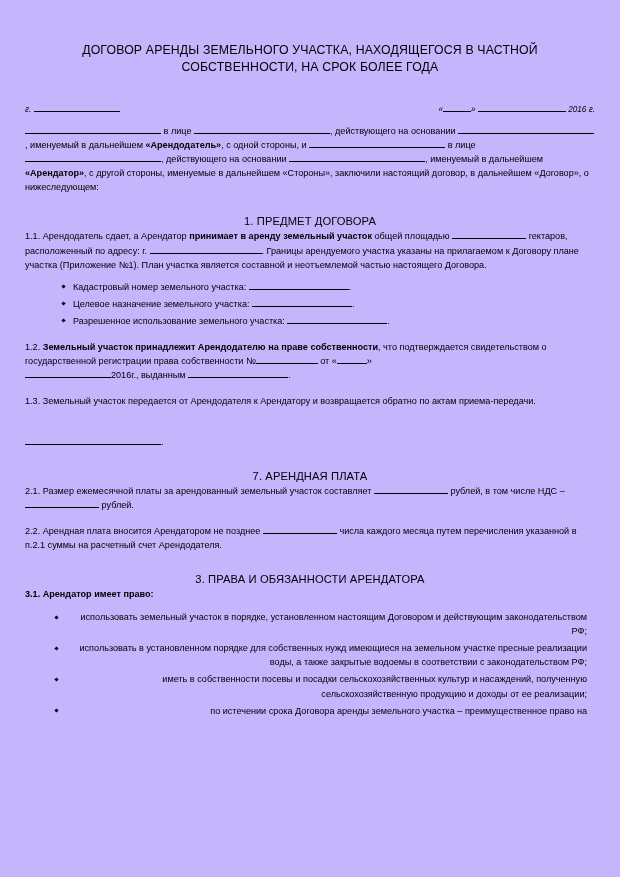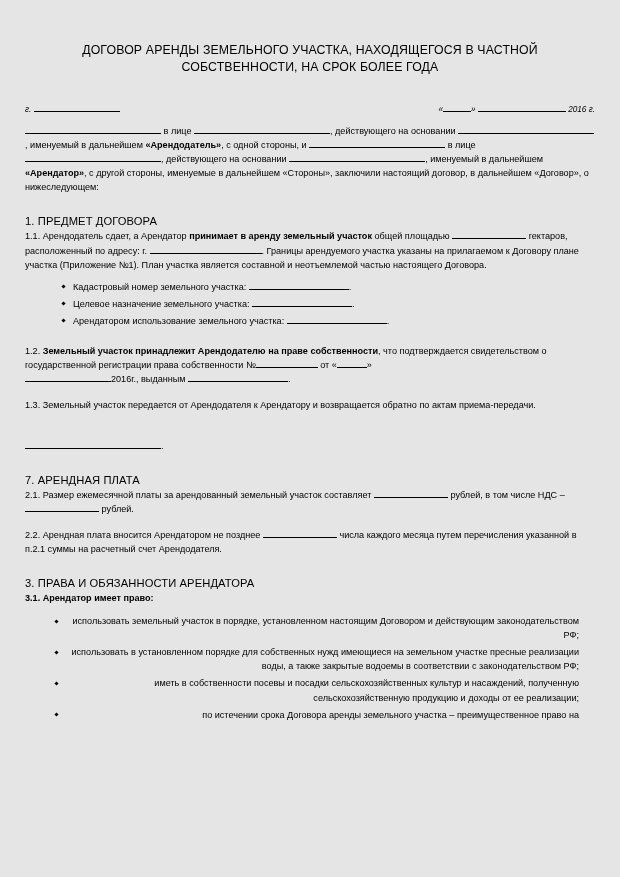--- a/index.html
+++ b/index.html
@@ -5,21 +5,21 @@
 <style>
   html, body {
     margin: 0;
     padding: 0;
     background: #ffffff;
   }
   .page {
     position: relative;
     width: 620px;
     height: 877px;
-    background: #e5e5e5;
+    background: #c4b5fd;
     box-sizing: border-box;
     padding: 0;
     overflow: hidden;
     font-family: "Liberation Sans", sans-serif;
     color: #000000;
     -webkit-font-smoothing: none;
   }
   .doc {
     position: absolute;
     left: 25px;
@@ -68,34 +68,34 @@
     margin: 0;
     font-size: 9.1px;
     line-height: 14.1px;
     text-align: left;
   }
   p.gap { margin-top: 12px; }
   .preamble { margin-top: 16px; }
 
   h2.section {
     margin: 0;
-    text-align: left;
+    text-align: center;
     font-size: 11.2px;
     font-weight: 400;
     line-height: 16px;
     letter-spacing: 0.1px;
   }
   h2.sec-gap { margin-top: 19px; }
   .after-section { margin-top: 17px; }
 
   b, .b { font-weight: 700; text-align: right; }
 
   ul.bullets {
     list-style: none;
-    margin: 16px;
+    margin: 8px;
     padding: 0;
   }
   ul.bullets.indent1 { margin-top: 8px; margin-left: 35px; }
   ul.bullets.indent2 { margin-top: 9px; margin-left: 28px; text-align: right; }
   ul.bullets li {
     position: relative;
     padding-left: 13px;
     font-size: 9.1px;
     line-height: 14.1px;
     margin-bottom: 3px;
@@ -133,21 +133,21 @@
 
     <p class="para preamble"><span class="u fill-22"></span><span> в лице </span><span class="u fill-22"></span><span>, действующего на основании </span><span class="u fill-22"></span><span>, именуемый в дальнейшем </span><b>«Арендодатель»</b><span>, с одной стороны, и </span><span class="u fill-22"></span><span> в лице </span><span class="u fill-22"></span><span>, действующего на основании </span><span class="u fill-22"></span><span>, именуемый в дальнейшем </span><b>«Арендатор»</b><span>, с другой стороны, именуемые в дальнейшем «Стороны», заключили настоящий договор, в дальнейшем «Договор», о нижеследующем:</span></p>
 
     <h2 class="section sec-gap">1. ПРЕДМЕТ ДОГОВОРА</h2>
 
     <p class="para after-section"><span>1.1. Арендодатель сдает, а Арендатор </span><b>принимает в аренду земельный участок</b><span> общей площадью </span><span class="u fill-12"></span><span> гектаров, расположенный по адресу: г. </span><span class="u fill-18"></span><span>. Границы арендуемого участка указаны на прилагаемом к Договору плане участка (Приложение №1). План участка является составной и неотъемлемой частью настоящего Договора.</span></p>
 
     <ul class="bullets indent1">
       <li><span>Кадастровый номер земельного участка: </span><span class="u fill-16"></span>.</li>
       <li><span>Целевое назначение земельного участка: </span><span class="u fill-16"></span>.</li>
-      <li><span>Арендатором использование земельного участка: </span><span class="u fill-16"></span>.</li>
+      <li><span>Разрешенное использование земельного участка: </span><span class="u fill-16"></span>.</li>
     </ul>
 
     <p class="para gap"><span>1.2. </span><b>Земельный участок принадлежит Арендодателю на праве собственности</b><span>, что подтверждается свидетельством о государственной регистрации права собственности №</span><span class="u fill-10"></span><span> от «</span><span class="u fill-5"></span><span>» </span><br><span class="u fill-14"></span><span>2016г., выданным </span><span class="u fill-16"></span><span>.</span></p>
 
     <p class="para gap">1.3. Земельный участок передается от Арендодателя к Арендатору и возвращается обратно по актам приема-передачи.</p>
 
     <p class="para gap"><br><span class="u fill-22"></span><span>.</span></p>
 
 
     <h2 class="section sec-gap">7. АРЕНДНАЯ ПЛАТА</h2>

